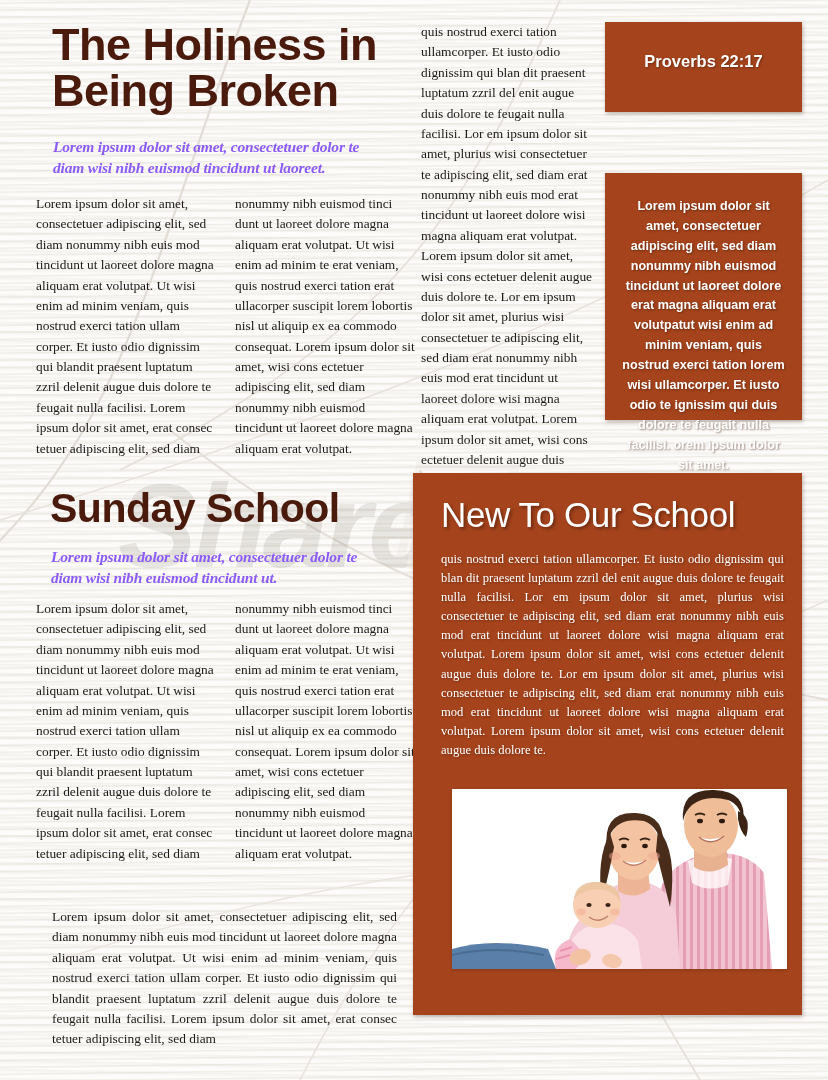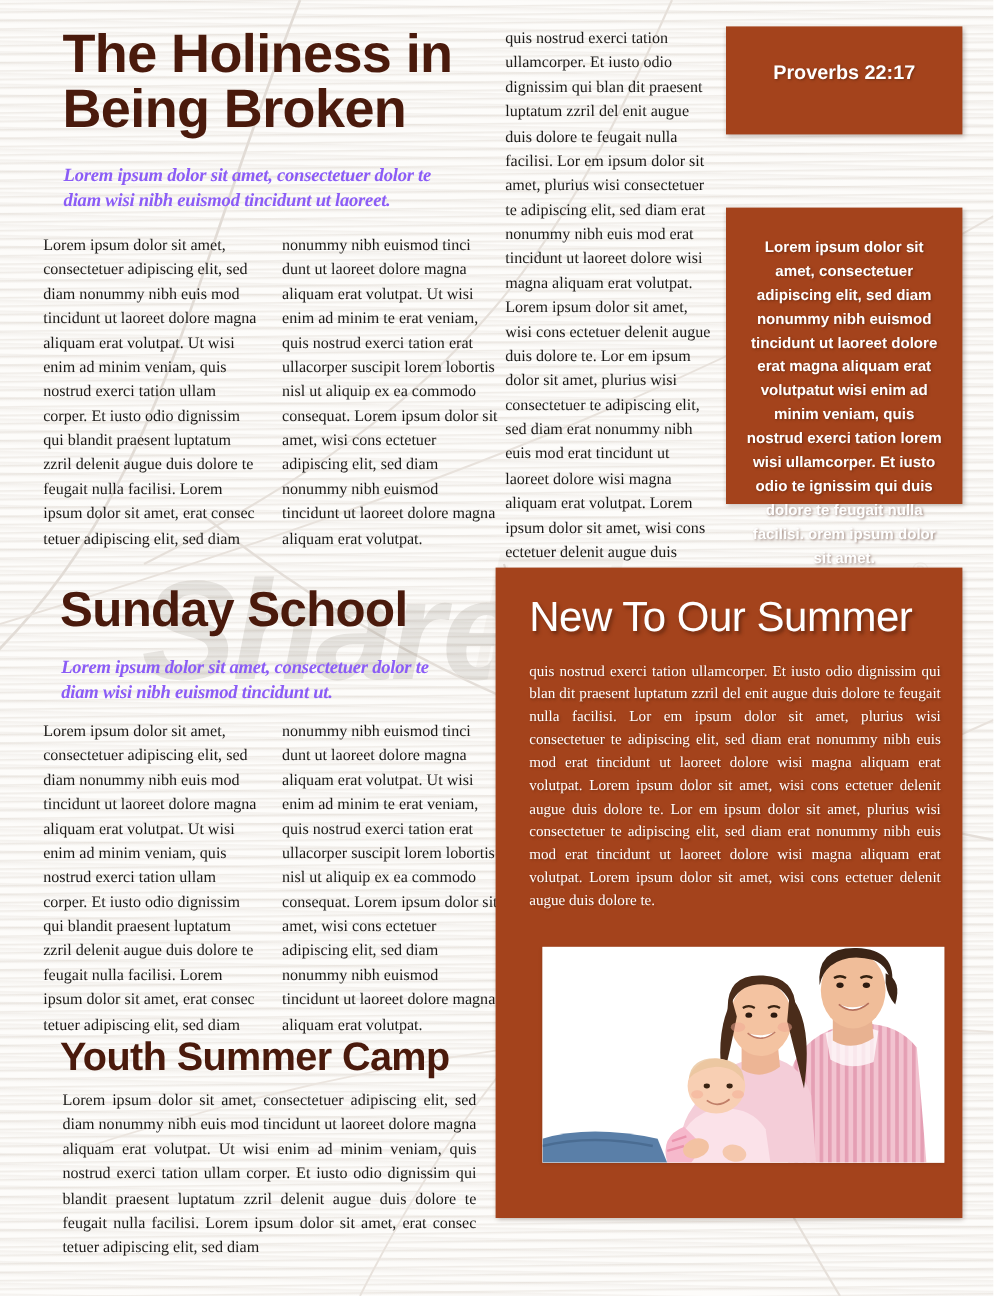--- a/index.html
+++ b/index.html
@@ -275,21 +275,21 @@
 
   <h2 class="layer headline headline-lg" style="left:50px; top:487px; width:360px;">Sunday School</h2>
 
   <p class="layer subhead" style="left:51px; top:546px; width:340px;">Lorem ipsum dolor sit amet, consectetuer dolor te  diam wisi nibh euismod tincidunt ut.</p>
 
   <p class="layer body-copy" style="left:36px; top:599px; width:180px;">Lorem ipsum dolor sit amet, consectetuer adipiscing elit, sed diam nonummy nibh euis mod tincidunt ut laoreet dolore magna aliquam erat volutpat. Ut wisi enim ad minim veniam, quis nostrud exerci tation ullam corper. Et iusto odio dignissim qui blandit praesent luptatum zzril delenit augue duis dolore te feugait nulla facilisi. Lorem ipsum dolor sit amet, erat consec tetuer adipiscing elit, sed diam</p>
 
   <p class="layer body-copy" style="left:235px; top:599px; width:180px;">nonummy nibh euismod tinci dunt ut laoreet dolore magna aliquam erat volutpat. Ut wisi enim ad minim te erat veniam, quis nostrud exerci tation erat ullacorper suscipit lorem lobortis nisl ut aliquip ex ea commodo consequat. Lorem ipsum dolor sit amet, wisi cons ectetuer adipiscing elit, sed diam nonummy nibh euismod tincidunt ut laoreet dolore magna aliquam erat volutpat.</p>
 
   <div class="layer brown-panel" style="left:413px; top:473px; width:389px; height:542px;">
-    <h2 class="panel-heading" style="margin:24px 0 0 28px; width:330px;">New To Our Summer</h2>
+    <h2 class="panel-heading" style="margin:24px 0 0 28px; width:330px;">New To Our School</h2>
     <p class="panel-copy" style="margin:16px 18px 0 28px;">quis nostrud exerci tation ullamcorper. Et iusto odio dignissim qui blan dit praesent luptatum zzril del enit augue duis dolore te feugait nulla facilisi. Lor em ipsum dolor sit amet, plurius wisi consectetuer te adipiscing elit, sed diam erat nonummy nibh euis mod erat tincidunt ut laoreet dolore wisi magna aliquam erat volutpat.  Lorem ipsum dolor  sit amet, wisi cons ectetuer delenit augue duis dolore te. Lor em ipsum dolor sit amet, plurius wisi consectetuer te adipiscing elit, sed diam erat nonummy nibh euis mod erat tincidunt ut laoreet dolore wisi magna aliquam erat volutpat.  Lorem ipsum dolor  sit amet, wisi cons ectetuer delenit augue duis dolore te.</p>
   </div>
 
   <div id="photo-frame">
     <svg width="335" height="180" viewBox="0 0 335 180">
       <defs>
         <linearGradient id="shirtStripe" x1="0" y1="0" x2="1" y2="0">
           <stop offset="0%" stop-color="#f3c8d3"></stop>
           <stop offset="50%" stop-color="#e8a9bb"></stop>
           <stop offset="100%" stop-color="#f0bccb"></stop>
@@ -355,17 +355,16 @@
       <path d="M108 162 L120 158 M104 170 L118 166" stroke="#eb94ae" stroke-width="2"></path>
 
       <ellipse cx="128" cy="168" rx="11" ry="8" fill="#f3c2a2" transform="rotate(-18 128 168)"></ellipse>
       <ellipse cx="160" cy="172" rx="10" ry="7" fill="#f5c8ad" transform="rotate(12 160 172)"></ellipse>
 
       <path d="M0 180 L0 160 Q40 148 96 160 L104 180 Z" fill="#5a7fa8"></path>
       <path d="M0 166 Q42 156 92 166" stroke="#4a6c92" stroke-width="2" fill="none"></path>
     </svg>
   </div>
 
-  <h2 class="layer headline headline-md" style="left:50px; top:864px; width:370px;">Youth Summer Camp</h2>
 
   <p class="layer body-copy justified" style="left:52px; top:907px; width:345px;">Lorem ipsum dolor sit amet, consectetuer adipiscing elit, sed diam nonummy nibh euis mod tincidunt ut laoreet dolore magna aliquam erat volutpat.  Ut wisi enim ad minim veniam, quis nostrud exerci tation ullam corper. Et iusto odio dignissim qui blandit praesent luptatum zzril delenit augue duis dolore  te feugait nulla facilisi. Lorem ipsum dolor sit amet, erat consec tetuer adipiscing elit, sed diam</p>
 
 </div>
 
 </body></html>

